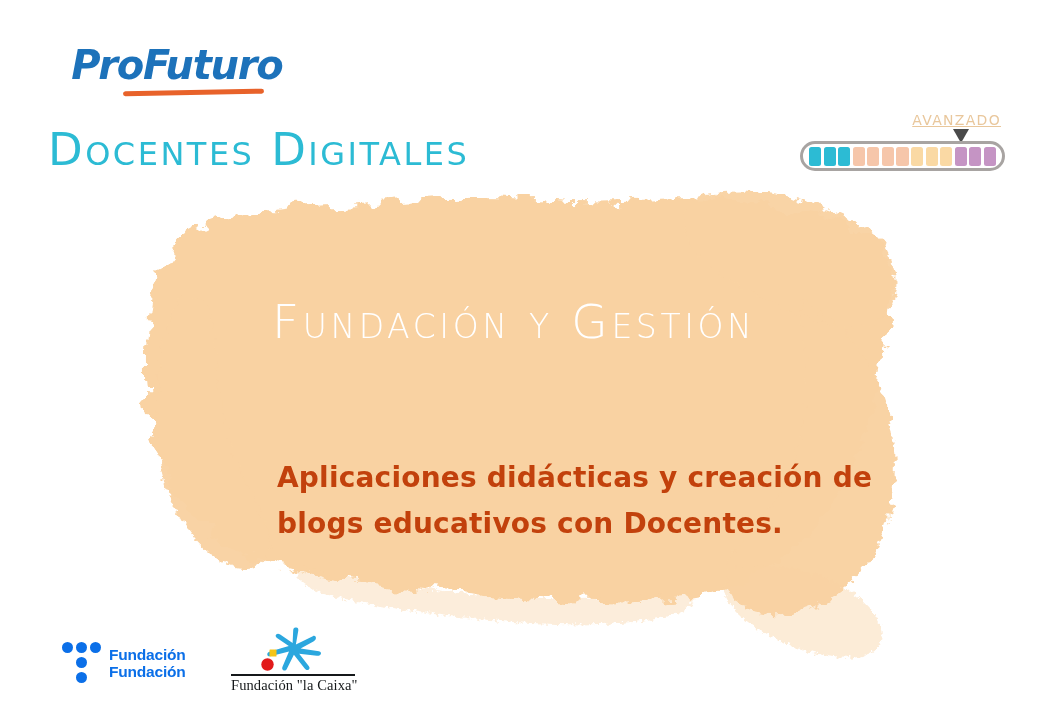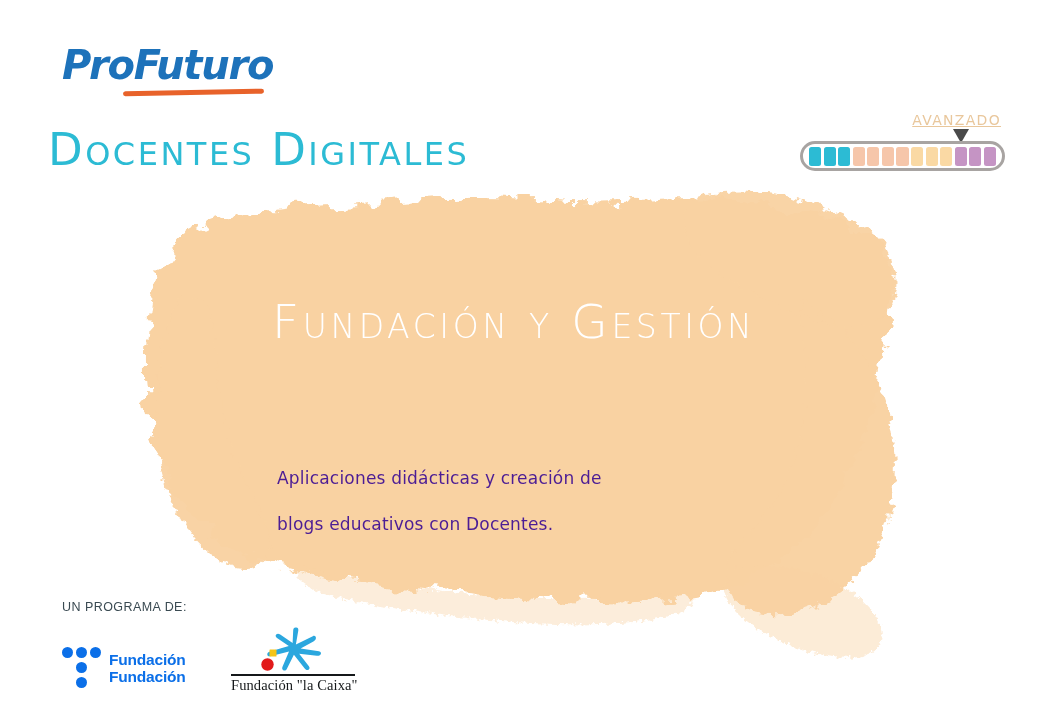--- a/index.html
+++ b/index.html
@@ -24,20 +24,21 @@
     pointer-events: none;
   }
 
   
   .brand {
     position: absolute;
     left: 62px;
     top: 43px;
     width: 230px;
     height: 62px;
+    text-align: center;
   }
   .brand-word {
     font-family: "DejaVu Sans", sans-serif;
     font-style: italic;
     font-weight: bold;
     font-size: 40px;
     color: #1D72BA;
     letter-spacing: -1.2px;
     line-height: 44px;
     white-space: nowrap;
@@ -139,23 +140,23 @@
 
   
   .subtitle {
     position: absolute;
     left: 277px;
     top: 455px;
     width: 650px;
   }
   .subtitle-line {
     font-family: "DejaVu Sans", sans-serif;
-    font-size: 17px;
-    font-weight: normal;
-    color: #4c1d95;
+    font-size: 28px;
+    font-weight: bold;
+    color: #c2410c;
     letter-spacing: 0.2px;
     line-height: 46px;
     white-space: nowrap;
   }
 
   
   .footer {
     position: absolute;
     left: 62px;
     top: 600px;
@@ -168,21 +169,21 @@
     color: #3A4A52;
     letter-spacing: 0.45px;
     white-space: nowrap;
   }
 
   .logo-row {
     position: absolute;
     left: 0;
     top: 32px;
     display: flex;
-    align-items: flex-end;
+    align-items: center;
   }
 
   
   .ft-logo {
     position: relative;
     width: 136px;
     height: 52px;
     display: flex;
     align-items: center;
   }
@@ -352,21 +353,20 @@
 <div class="headline">
   <div class="headline-line">Fundación y Gestión</div>
 </div>
 
 <div class="subtitle">
   <div class="subtitle-line">Aplicaciones didácticas y creación de</div>
   <div class="subtitle-line">blogs educativos con Docentes.</div>
 </div>
 
 <div class="footer">
-  <div class="footer-kicker">UN PROGRAMA DE:</div>
 
   <div class="logo-row">
 
     <div class="ft-logo">
       <div class="ft-dots">
         <div class="ft-dot" style="left:0px;  top:2px;"></div>
         <div class="ft-dot" style="left:14px; top:2px;"></div>
         <div class="ft-dot" style="left:28px; top:2px;"></div>
         <div class="ft-dot" style="left:14px; top:17px;"></div>
         <div class="ft-dot" style="left:14px; top:32px;"></div>

